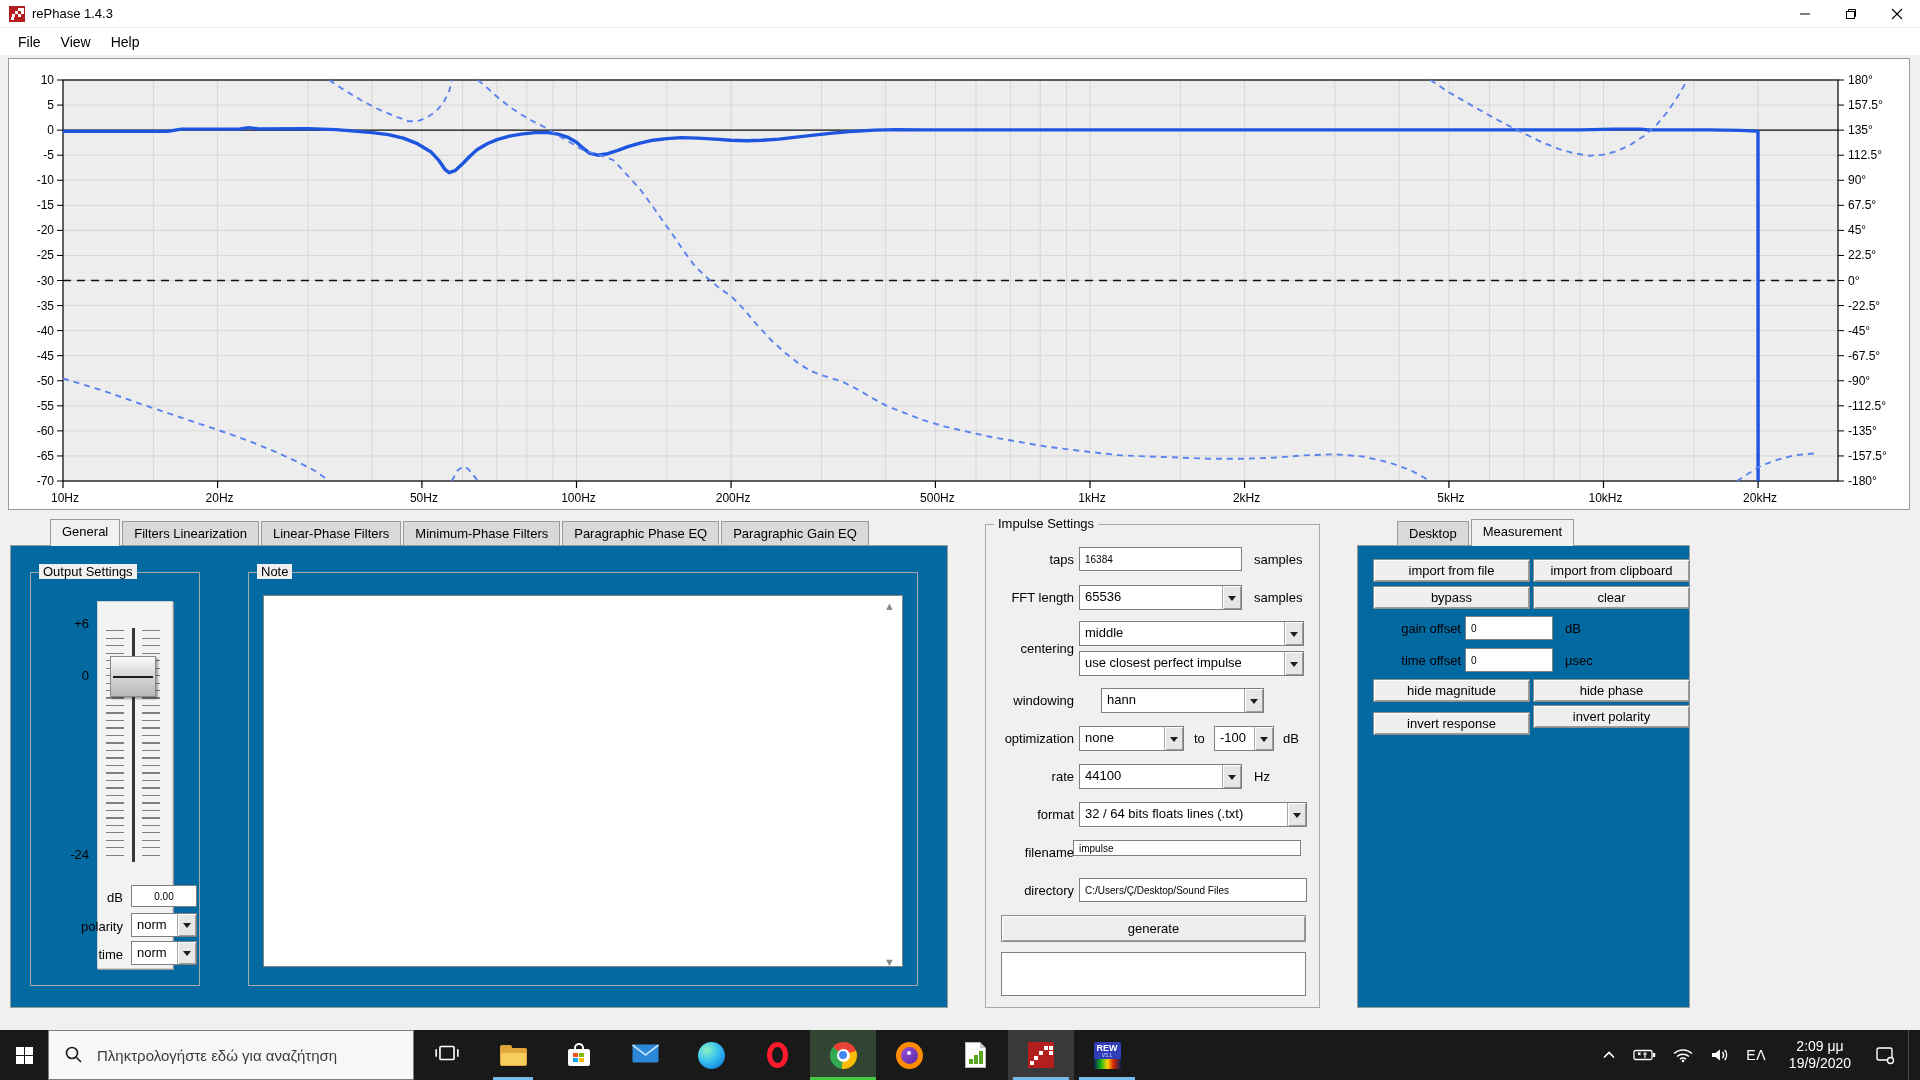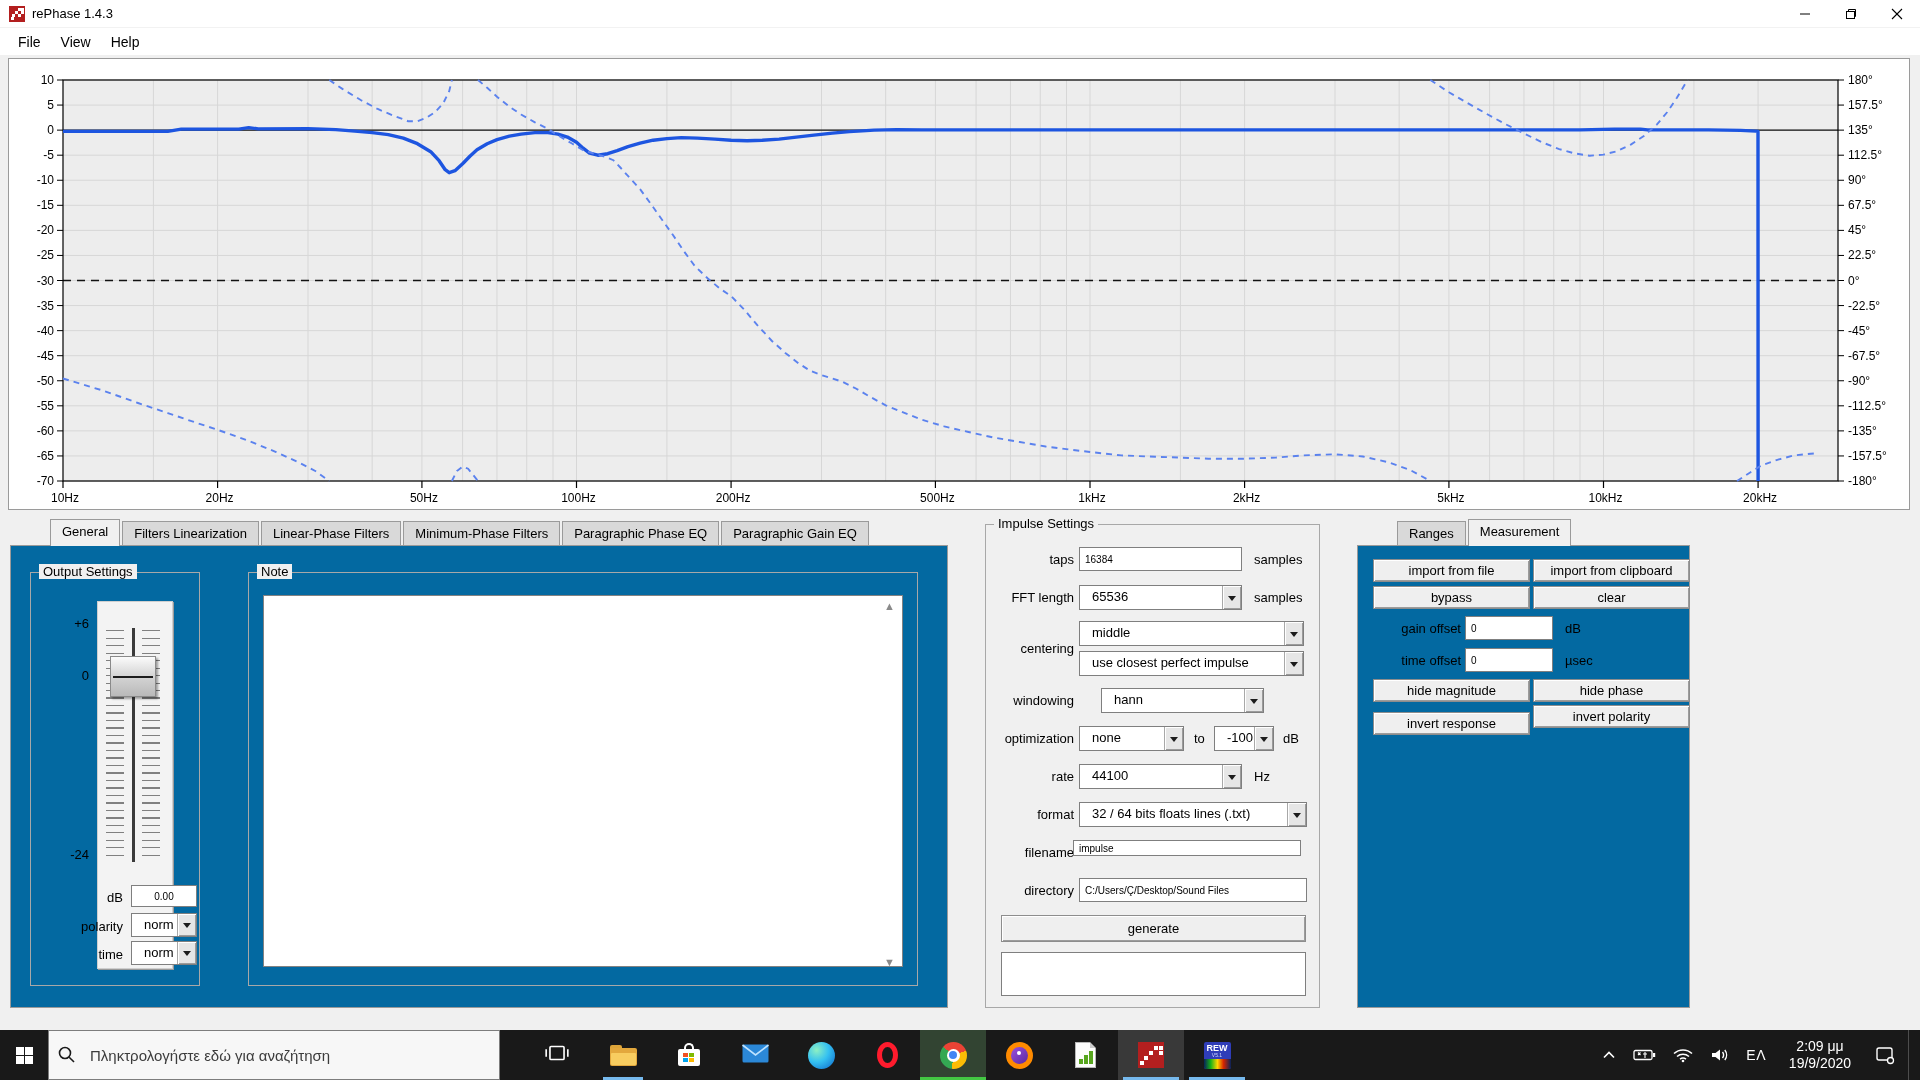--- a/index.html
+++ b/index.html
@@ -32,21 +32,21 @@
   .tab.active{background:#f0f0f0;padding-bottom:7px;position:relative;z-index:3;}
   .frame{position:absolute;border:1px solid #9a9a9a;background:#0369a1;box-sizing:border-box;z-index:1;}
   
   .gbox{position:absolute;border:1px solid #a8a8a8;box-sizing:border-box;z-index:2;}
   .glabel{position:absolute;top:-9px;left:8px;background:#f0f0f0;padding:0 4px;font-size:13px;}
   
   .tfield{position:absolute;background:#fff;border:1px solid #7f7f7f;box-sizing:border-box;
           font-size:10px;font-family:"Liberation Sans",sans-serif;padding:0 5px;outline:none;}
   .dd{position:absolute;background:#fff;border:1px solid #7f7f7f;box-sizing:border-box;
       display:flex;align-items:stretch;}
-  .dd .val{flex:1;font-size:13px;padding:3px 12px;white-space:nowrap;overflow:hidden;}
+  .dd .val{flex:1;font-size:13px;padding:3px 5px;white-space:nowrap;overflow:hidden;}
   .dd .btn{width:18px;flex:none;background:#e6e6e6;border-left:1px solid #a8a8a8;
            box-shadow:inset 1px 1px 0 #fff, inset -1px -1px 0 #9b9b9b;
            display:flex;align-items:center;justify-content:center;}
   .dd .arr{width:0;height:0;border:4px solid transparent;border-top:5px solid #1c1c1c;margin-top:5px;}
   .cbtn{position:absolute;background:#efefef;border:1px solid #8d8d8d;box-sizing:border-box;
         box-shadow:inset 1px 1px 0 #fff, inset -1px -1px 0 #9c9c9c;
         font-size:13px;display:flex;align-items:center;justify-content:center;white-space:nowrap;}
   .flabel{position:absolute;font-size:13px;text-align:right;white-space:nowrap;}
   .funit{position:absolute;font-size:13px;white-space:nowrap;}
   
@@ -63,22 +63,22 @@
   .scroll-arrow{position:absolute;font-size:11px;color:#8a8a8a;line-height:10px;}
   
   .info-box{position:absolute;background:#fff;border:1px solid #8a8a8a;box-sizing:border-box;
             padding:3px 6px;font-size:12.5px;line-height:17px;}
   
   .taskbar{position:absolute;left:0;top:1030px;width:1920px;height:50px;background:#191919;
            display:flex;align-items:stretch;z-index:10;}
   .start{width:48px;display:flex;align-items:center;justify-content:center;flex:none;}
   .start-logo{width:17px;height:17px;display:grid;grid-template-columns:8px 8px;grid-template-rows:8px 8px;gap:1px;}
   .start-logo i{background:#fff;}
-  .search{width:452px;flex:none;background:#f7f7f7;border:1px solid #7d7d7d;box-sizing:border-box;
-          display:flex;align-items:center;gap:13px;padding-left:8px;text-align:right;}
+  .search{width:366px;flex:none;background:#f7f7f7;border:1px solid #7d7d7d;box-sizing:border-box;
+          display:flex;align-items:center;gap:13px;padding-left:15px;text-align:right;}
   .search span{font-size:15px;color:#3c3c3c;}
   .tb-cell{width:66px;flex:none;position:relative;display:flex;align-items:center;justify-content:center;}
   .tb-ind{position:absolute;bottom:0;left:50%;transform:translateX(-50%);height:3px;}
   .tray{margin-left:auto;display:flex;align-items:center;gap:9px;padding-right:4px;color:#fff;}
   .tray-item{display:flex;align-items:center;justify-content:center;padding:0 3px;}
   .lang{font-size:14px;letter-spacing:.5px;}
   .clock{font-size:14px;line-height:17px;text-align:center;width:84px;}
   .show-desktop{width:7px;border-left:1px solid #4d4d4d;height:100%;}
   
   .folder{position:relative;width:27px;height:21px;}
@@ -426,21 +426,21 @@
   <input class="tfield" style="left: 87px; top: 315px; width: 228px; height: 16px;" value="impulse">
 
   <div class="flabel" style="left:2px;top:358px;width:86px;">directory</div>
   <input class="tfield" style="left: 93px; top: 353px; width: 228px; height: 24px;" value="C:/Users/Ç/Desktop/Sound Files">
 
   <div class="cbtn" style="left:15px;top:390px;width:305px;height:27px;">generate</div>
   <div class="tfield" style="left:15px;top:427px;width:305px;height:44px;"></div>
 </div>
 
 <div class="tabs-row" id="meas-tabs" style="left:1357px;top:519px;z-index:3;">
-    <div class="tab">Ranges</div>
+    <div class="tab">Desktop</div>
     <div class="tab active">Measurement</div>
   </div>
 <div class="frame" style="left:1357px;top:545px;width:333px;height:463px;">
   <div id="meas-buttons" style="position:absolute;left:0;top:0;right:0;bottom:0;">
       <div class="cbtn" style="left: 15px; top: 13px; width: 157px; height: 23px;">import from file</div>
       <div class="cbtn" style="left: 175px; top: 13px; width: 157px; height: 23px;">import from clipboard</div>
       <div class="cbtn" style="left: 15px; top: 40px; width: 157px; height: 23px;">bypass</div>
       <div class="cbtn" style="left: 175px; top: 40px; width: 157px; height: 23px;">clear</div>
       <div class="cbtn" style="left: 15px; top: 133px; width: 157px; height: 23px;">hide magnitude</div>
       <div class="cbtn" style="left: 175px; top: 133px; width: 157px; height: 23px;">hide phase</div>
@@ -467,21 +467,21 @@
         <i></i>
       </div>
   </div>
   <div class="search">
     <svg width="20" height="20">
       <circle cx="8" cy="8" r="5.5" fill="none" stroke="#1a1a1a" stroke-width="1.6"></circle>
       <line x1="12.2" y1="12.2" x2="17" y2="17" stroke="#1a1a1a" stroke-width="1.6"></line>
     </svg>
     <span>Πληκτρολογήστε εδώ για αναζήτηση</span>
   </div>
-  <div id="tb-icons" style="display:flex;align-items:stretch;padding-left:24px;">
+  <div id="tb-icons" style="display:flex;align-items:stretch;">
       <div class="tb-cell">
         <div><svg width="26" height="26" viewBox="0 0 24 24">
             <rect x="5.5" y="6" width="13" height="12" rx="1" fill="none" stroke="#fff" stroke-width="1.5"></rect>
             <line x1="2" y1="8.5" x2="2" y2="15.5" stroke="#fff" stroke-width="1.5"></line>
             <line x1="22" y1="8.5" x2="22" y2="15.5" stroke="#fff" stroke-width="1.5"></line>
           </svg></div>
       </div>
       <div class="tb-cell">
         <div>
           <div class="folder">

